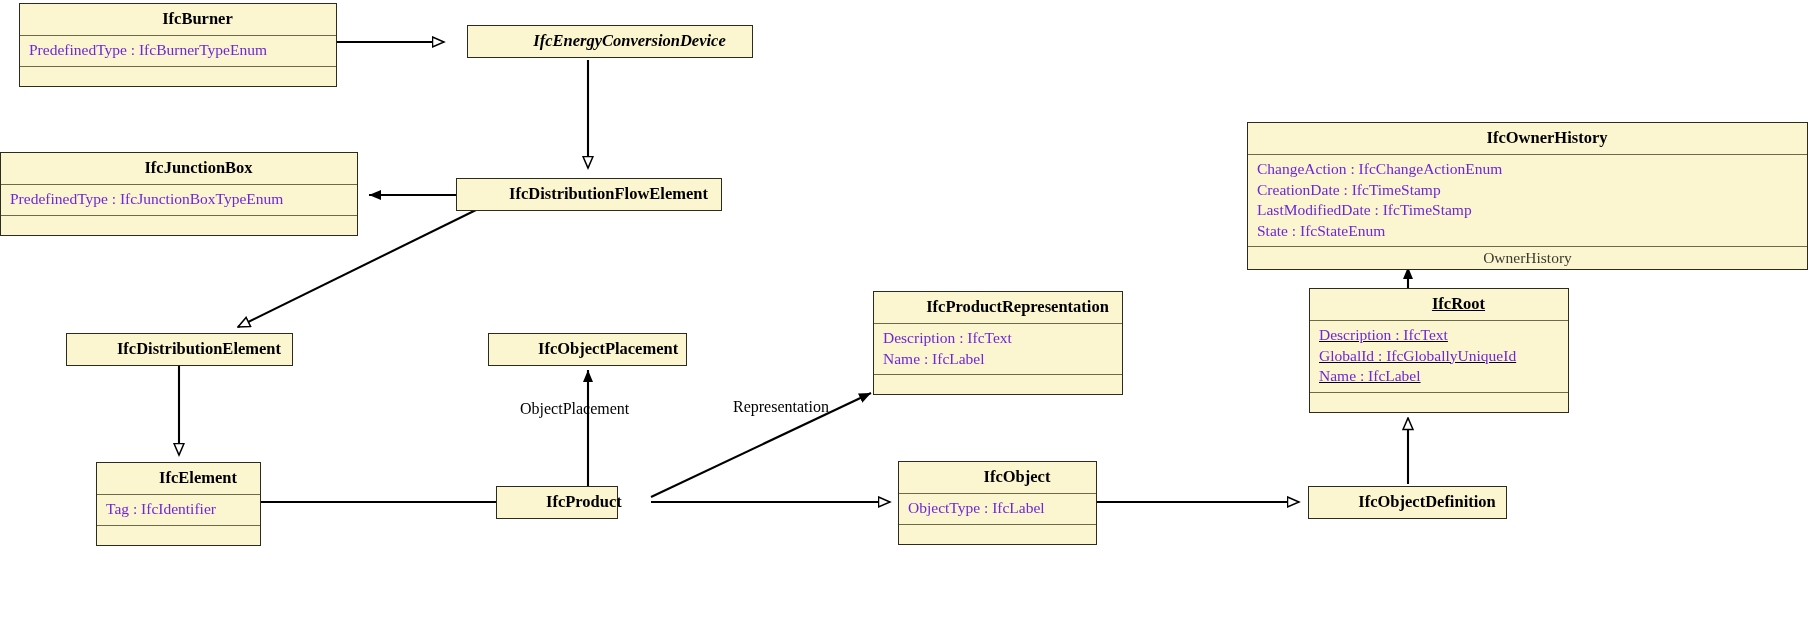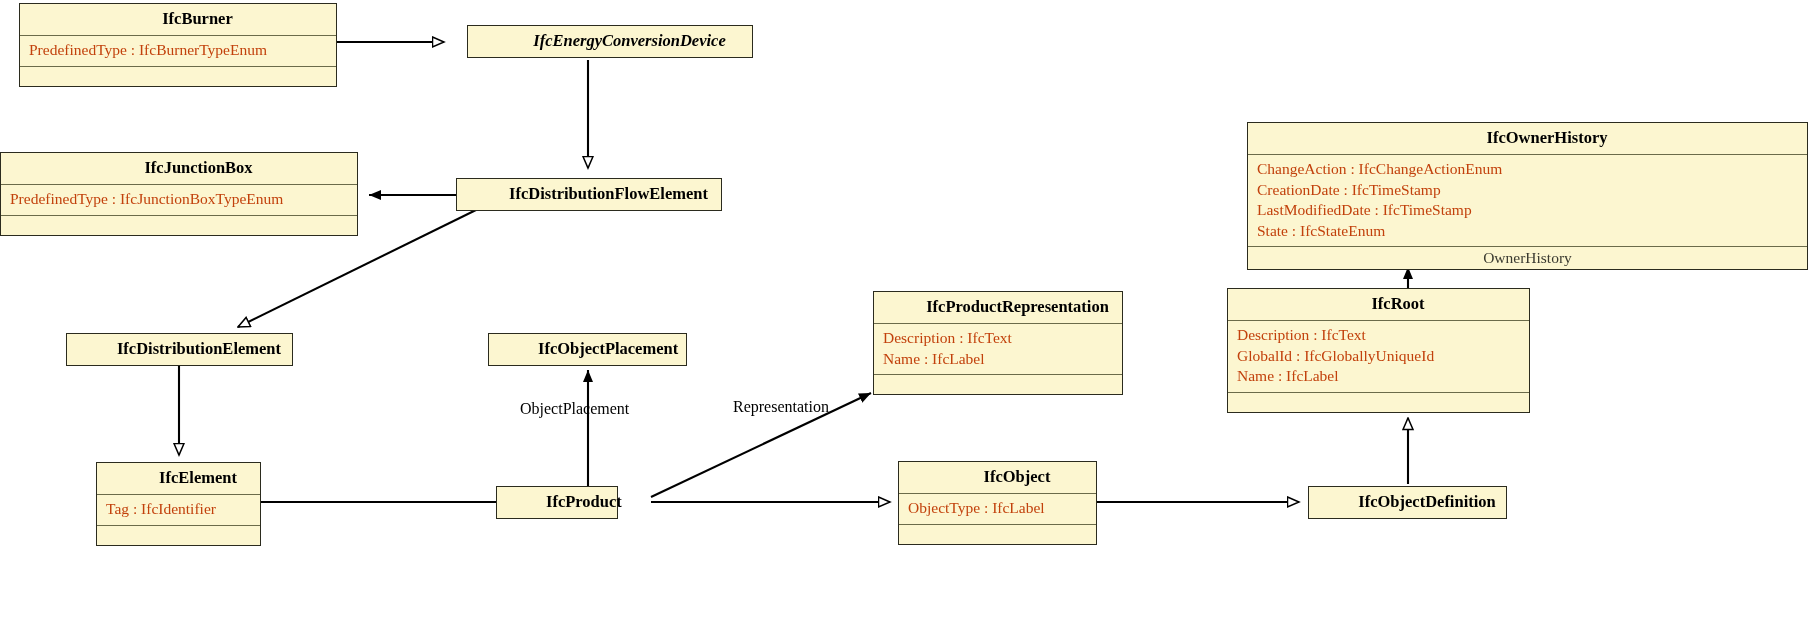--- a/index.html
+++ b/index.html
@@ -42,21 +42,21 @@
     padding: 6px 10px 7px 10px;
     color: #000000;
     white-space: nowrap;
     margin-left: 39px;
   }
   .cls-attrs {
     border-top: 1.4px solid #6b6b4a;
     padding: 4px 9px 5px 9px;
     font-size: 15.5px;
     line-height: 1.32;
-    color: #c2410c;
+    color: #6d28d9;
   }
   .cls-attrs div {
     white-space: nowrap;
   }
   .cls-ops {
     border-top: 1.4px solid #6b6b4a;
     min-height: 16px;
     font-size: 15.5px;
     line-height: 1.25;
     padding: 1px 9px 2px 9px;
@@ -183,21 +183,21 @@
 
   <div class="uml-class" style="left:873px; top:291px; width:250px;">
     <div class="cls-name">IfcProductRepresentation</div>
     <div class="cls-attrs">
       <div>Description : IfcText</div>
       <div>Name : IfcLabel</div>
     </div>
     <div class="cls-ops"></div>
   </div>
 
-  <div class="uml-class" style="left:1227px; top:288px; width:303px;">
+  <div class="uml-class" style="left:1309px; top:288px; width:260px;text-decoration:underline;">
     <div class="cls-name">IfcRoot</div>
     <div class="cls-attrs">
       <div>Description : IfcText</div>
       <div>GlobalId : IfcGloballyUniqueId</div>
       <div>Name : IfcLabel</div>
     </div>
     <div class="cls-ops"></div>
   </div>
 
   <div class="uml-class" style="left:96px; top:462px; width:165px;">

